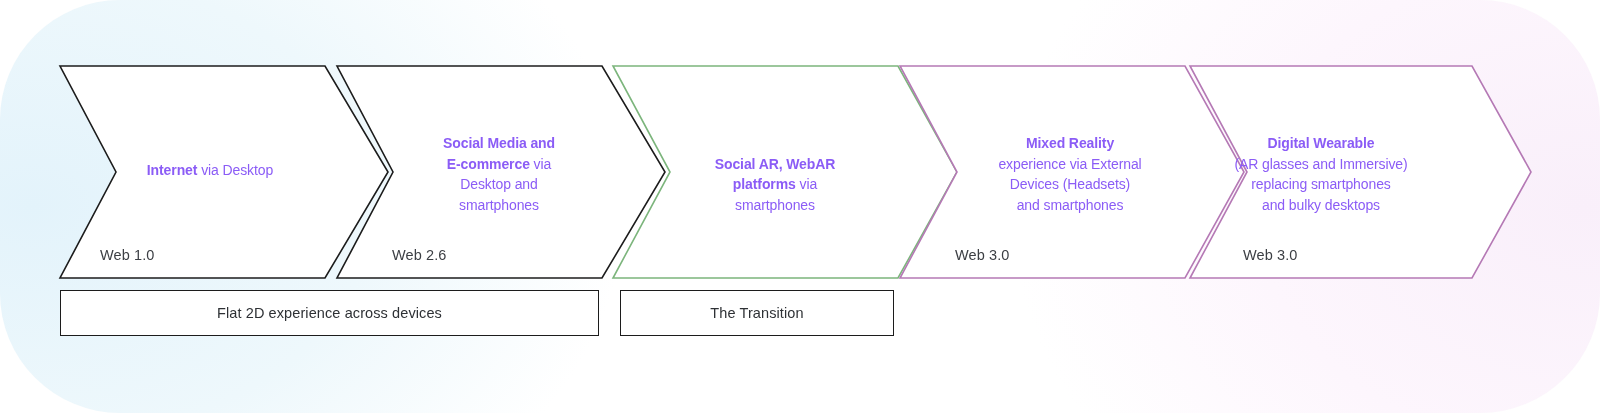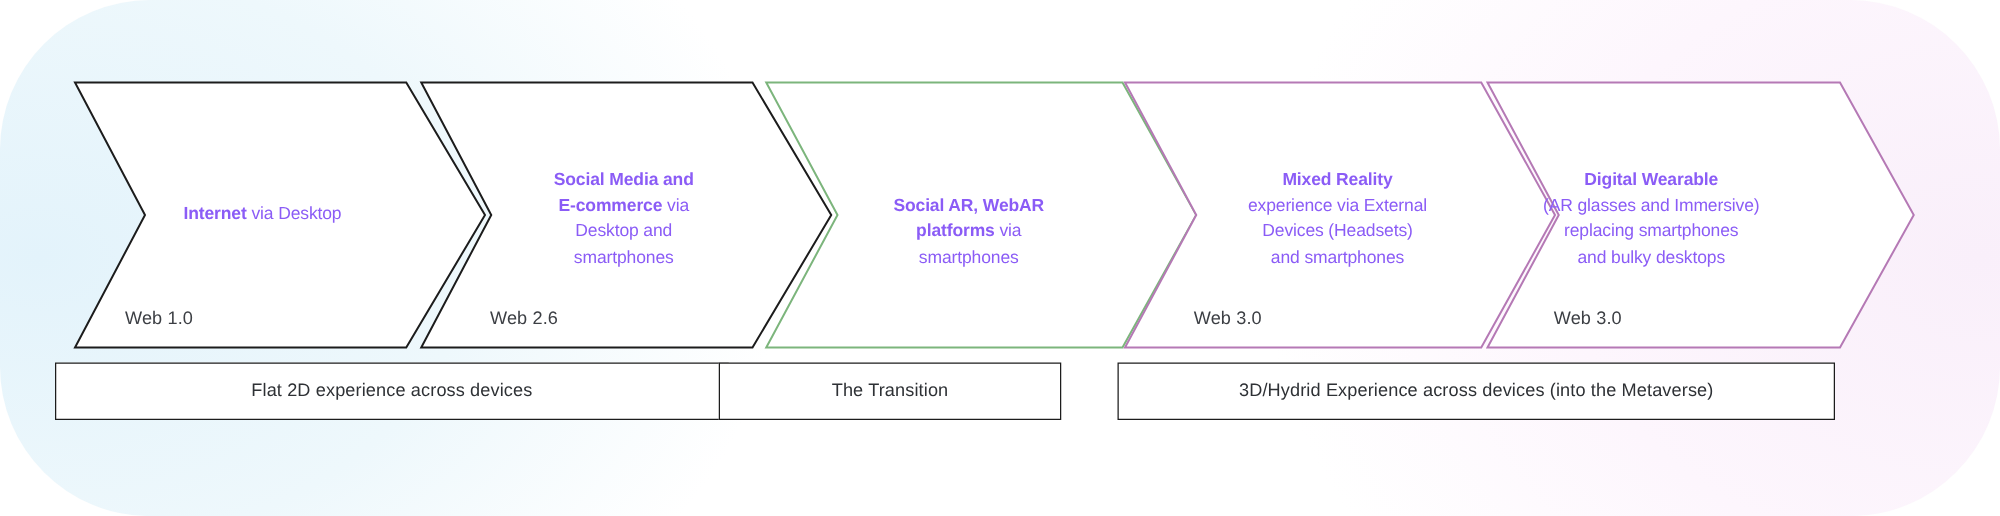--- a/index.html
+++ b/index.html
@@ -127,25 +127,22 @@
   <div class="chev-web" style="left:955px; top:247px; width:230px;">Web 3.0</div>
 
   <div class="chev-label" style="left:1205px; top:133px; width:232px;">
     <b>Digital Wearable</b><br>
     <span>(AR glasses and Immersive)</span><br>
     <span>replacing smartphones</span><br>
     <span>and bulky desktops</span>
   </div>
   <div class="chev-web" style="left:1243px; top:247px; width:232px;">Web 3.0</div>
 
-  <div class="band-box" style="left:44px; top:290px; width:539px; height:46px;">
+  <div class="band-box" style="left:60px; top:290px; width:539px; height:46px;">
     <span class="band-label" style="position:static;">Flat 2D experience across devices</span>
   </div>
 
-  <div class="band-box" style="left:575px; top:290px; width:274px; height:46px;justify-content:center;">
+  <div class="band-box" style="left:620px; top:290px; width:274px; height:46px;justify-content:center;">
     <span class="band-label" style="position:static;">The Transition</span>
   </div>
 
-  <div class="band-box" style="left:894px; top:290px; width:574px; height:46px;">
-    <span class="band-label" style="position:static;">3D/Hydrid Experience across devices (into the Metaverse)</span>
-  </div>
 
 </div>
 
 </body></html>

